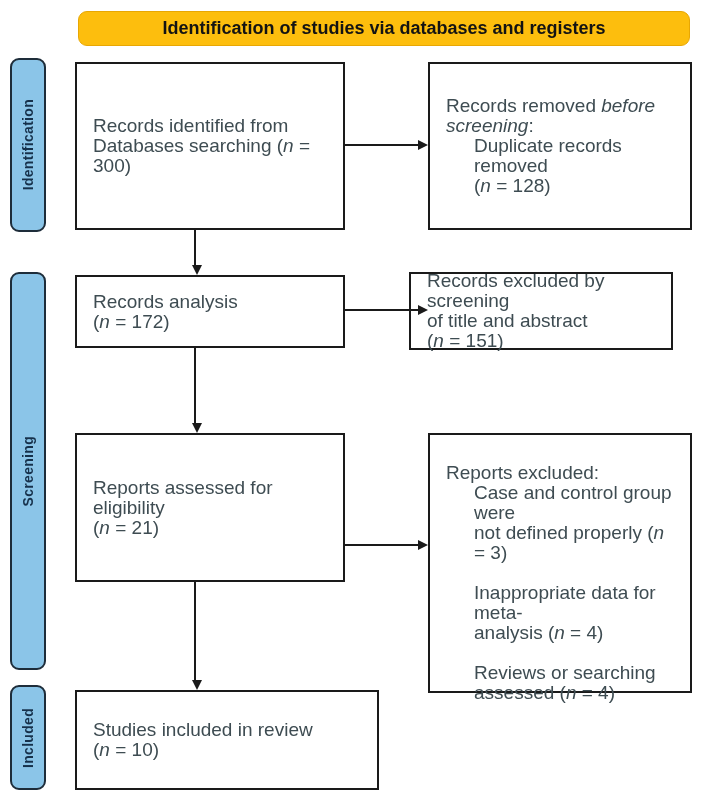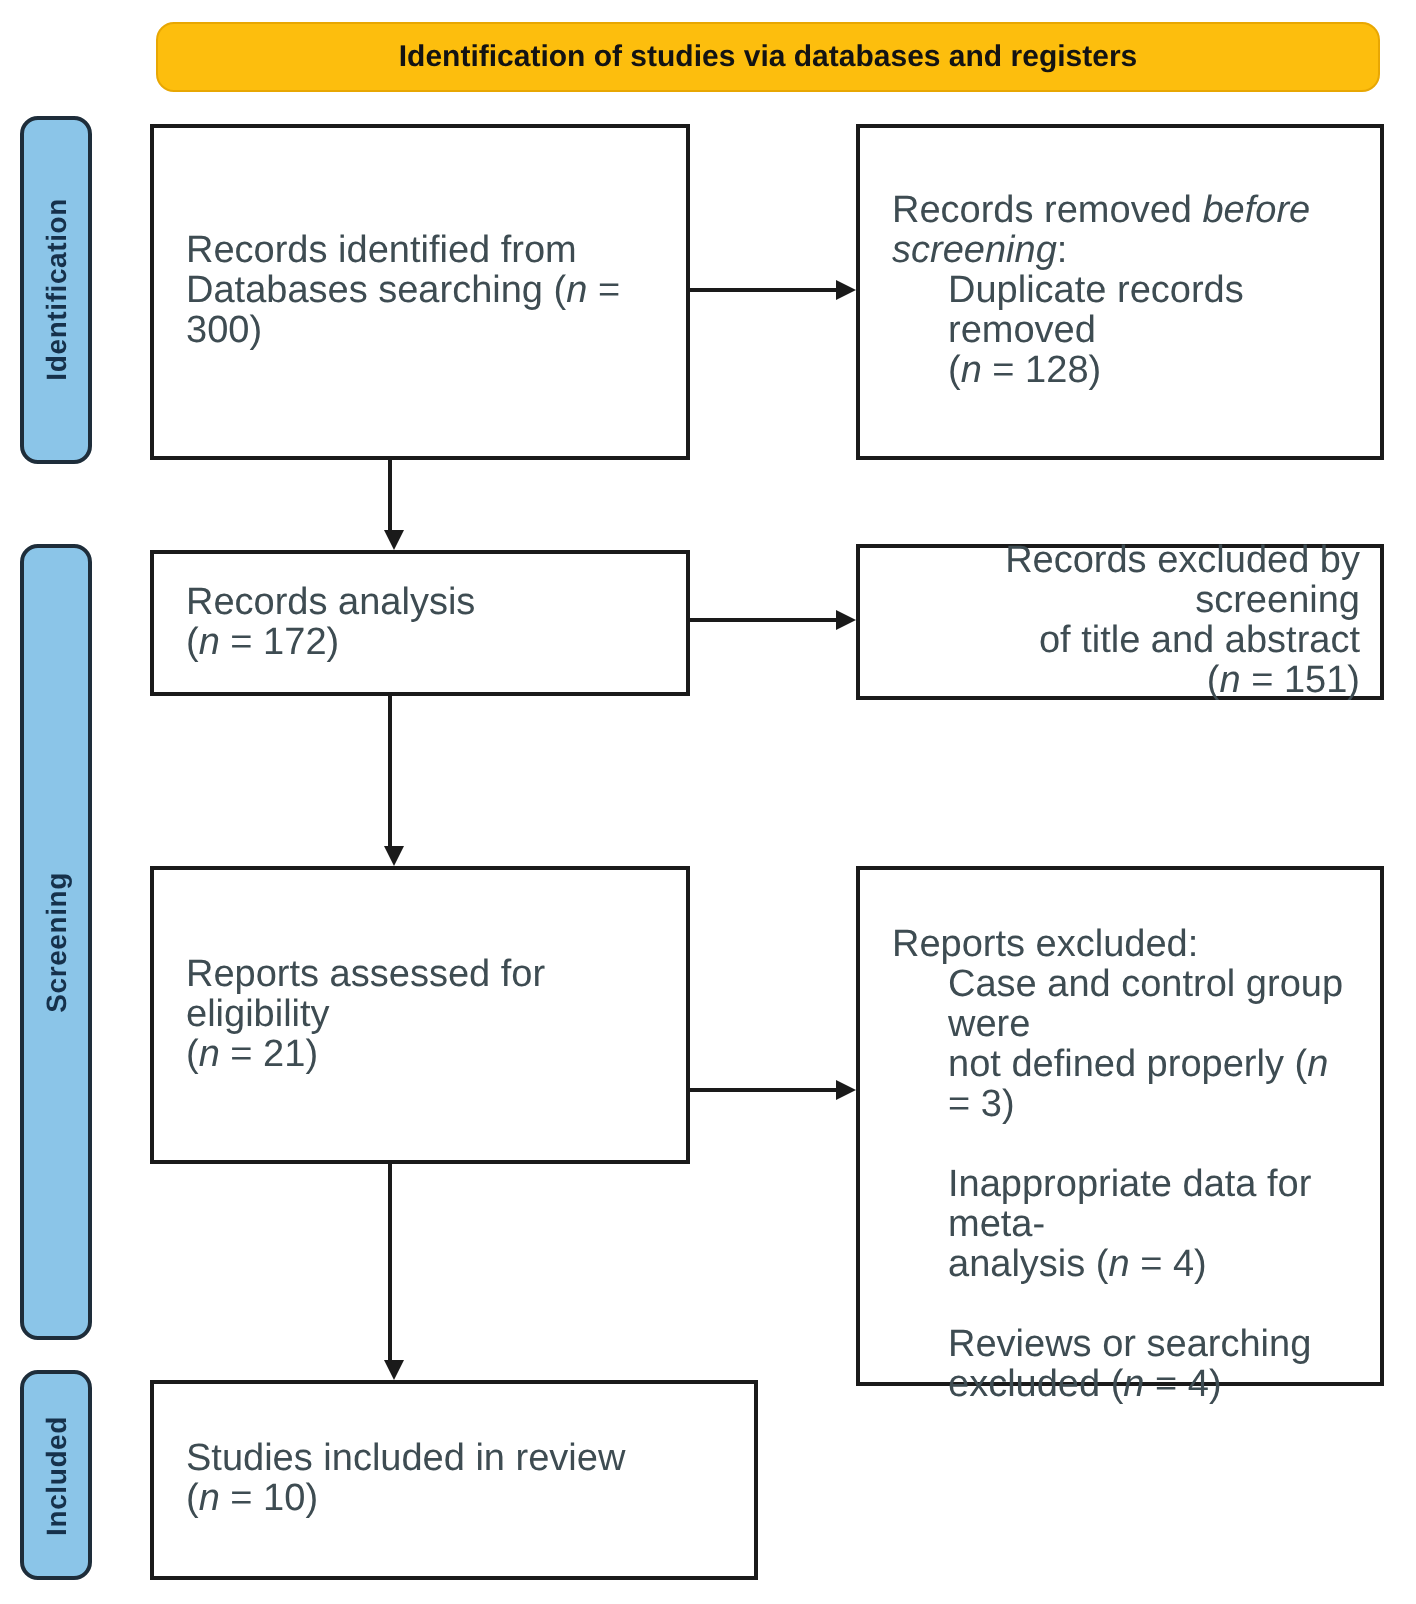--- a/index.html
+++ b/index.html
@@ -9,21 +9,21 @@
     color:var(--text,#3e4c52);
     overflow:hidden;
   }
   
   .banner{
     position:absolute;left:78px;top:11px;width:612px;height:35px;
     background:var(--banner,#FDBE0D);
     border:1px solid var(--bannerBorder,#e8a703);
     border-radius:9px;
     display:flex;align-items:center;justify-content:center;
-    font-weight:bold;font-size:15px;color:var(--bannerText,#131313);
+    font-weight:bold;font-size:18px;color:var(--bannerText,#131313);
     box-sizing:border-box;
   }
   
   .stage{
     position:absolute;left:10px;width:36px;
     background:var(--stage,#8BC5E8);
     border:2px solid var(--stageBorder,#1e2d3a);
     border-radius:9px;
     display:flex;align-items:center;justify-content:center;
     box-sizing:border-box;
@@ -44,21 +44,21 @@
     display:flex;flex-direction:column;justify-content:center;
     font-size:19px;line-height:20px;
     padding:8px 10px 8px 16px;
   }
   .fbox.top-align{justify-content:flex-start;padding-top:28px;}
   .ln{min-height:20px;}
   .ln.ind{padding-left:28px;}
   #box-records-identified{left:75px;top:62px;width:270px;height:168px;}
   #box-records-removed{left:428px;top:62px;width:264px;height:168px;}
   #box-records-screened{left:75px;top:275px;width:270px;height:73px;}
-  #box-records-excluded{left:428px;top:272px;width:264px;height:78px;text-align:right;}
+  #box-records-excluded{left:409px;top:272px;width:264px;height:78px;}
   #box-reports-assessed{left:75px;top:433px;width:270px;height:149px;}
   #box-reports-excluded{left:428px;top:433px;width:264px;height:260px;}
   #box-studies-included{left:75px;top:690px;width:304px;height:100px;}
   
   .arrow-h{
     position:absolute;height:0;border-top:2px solid var(--line,#1a1a1a);
   }
   .arrow-h::after{
     content:"";position:absolute;right:-9px;top:-6px;
     border-left:10px solid var(--line,#1a1a1a);
@@ -140,21 +140,21 @@
   <div class="fbox top-align" id="box-reports-excluded">
     <div>
         <div class="ln"><span>Reports excluded:</span></div>
         <div class="ln ind"><span>Case and control group were</span></div>
         <div class="ln ind"><span>not defined properly (</span><i>n</i><span> = 3)</span></div>
         <div class="ln">&nbsp;</div>
         <div class="ln ind"><span>Inappropriate data for meta-</span></div>
         <div class="ln ind"><span>analysis (</span><i>n</i><span> = 4)</span></div>
         <div class="ln">&nbsp;</div>
         <div class="ln ind"><span>Reviews or searching</span></div>
-        <div class="ln ind"><span>excluded (</span><i>n</i><span> = 4)</span></div>
+        <div class="ln ind"><span>assessed (</span><i>n</i><span> = 4)</span></div>
       </div>
   </div>
 
   <div class="fbox" id="box-studies-included">
     <div>
         <div class="ln"><span>Studies included in review</span></div>
         <div class="ln"><span>(</span><i>n</i><span> = 10)</span></div>
       </div>
   </div>
 

